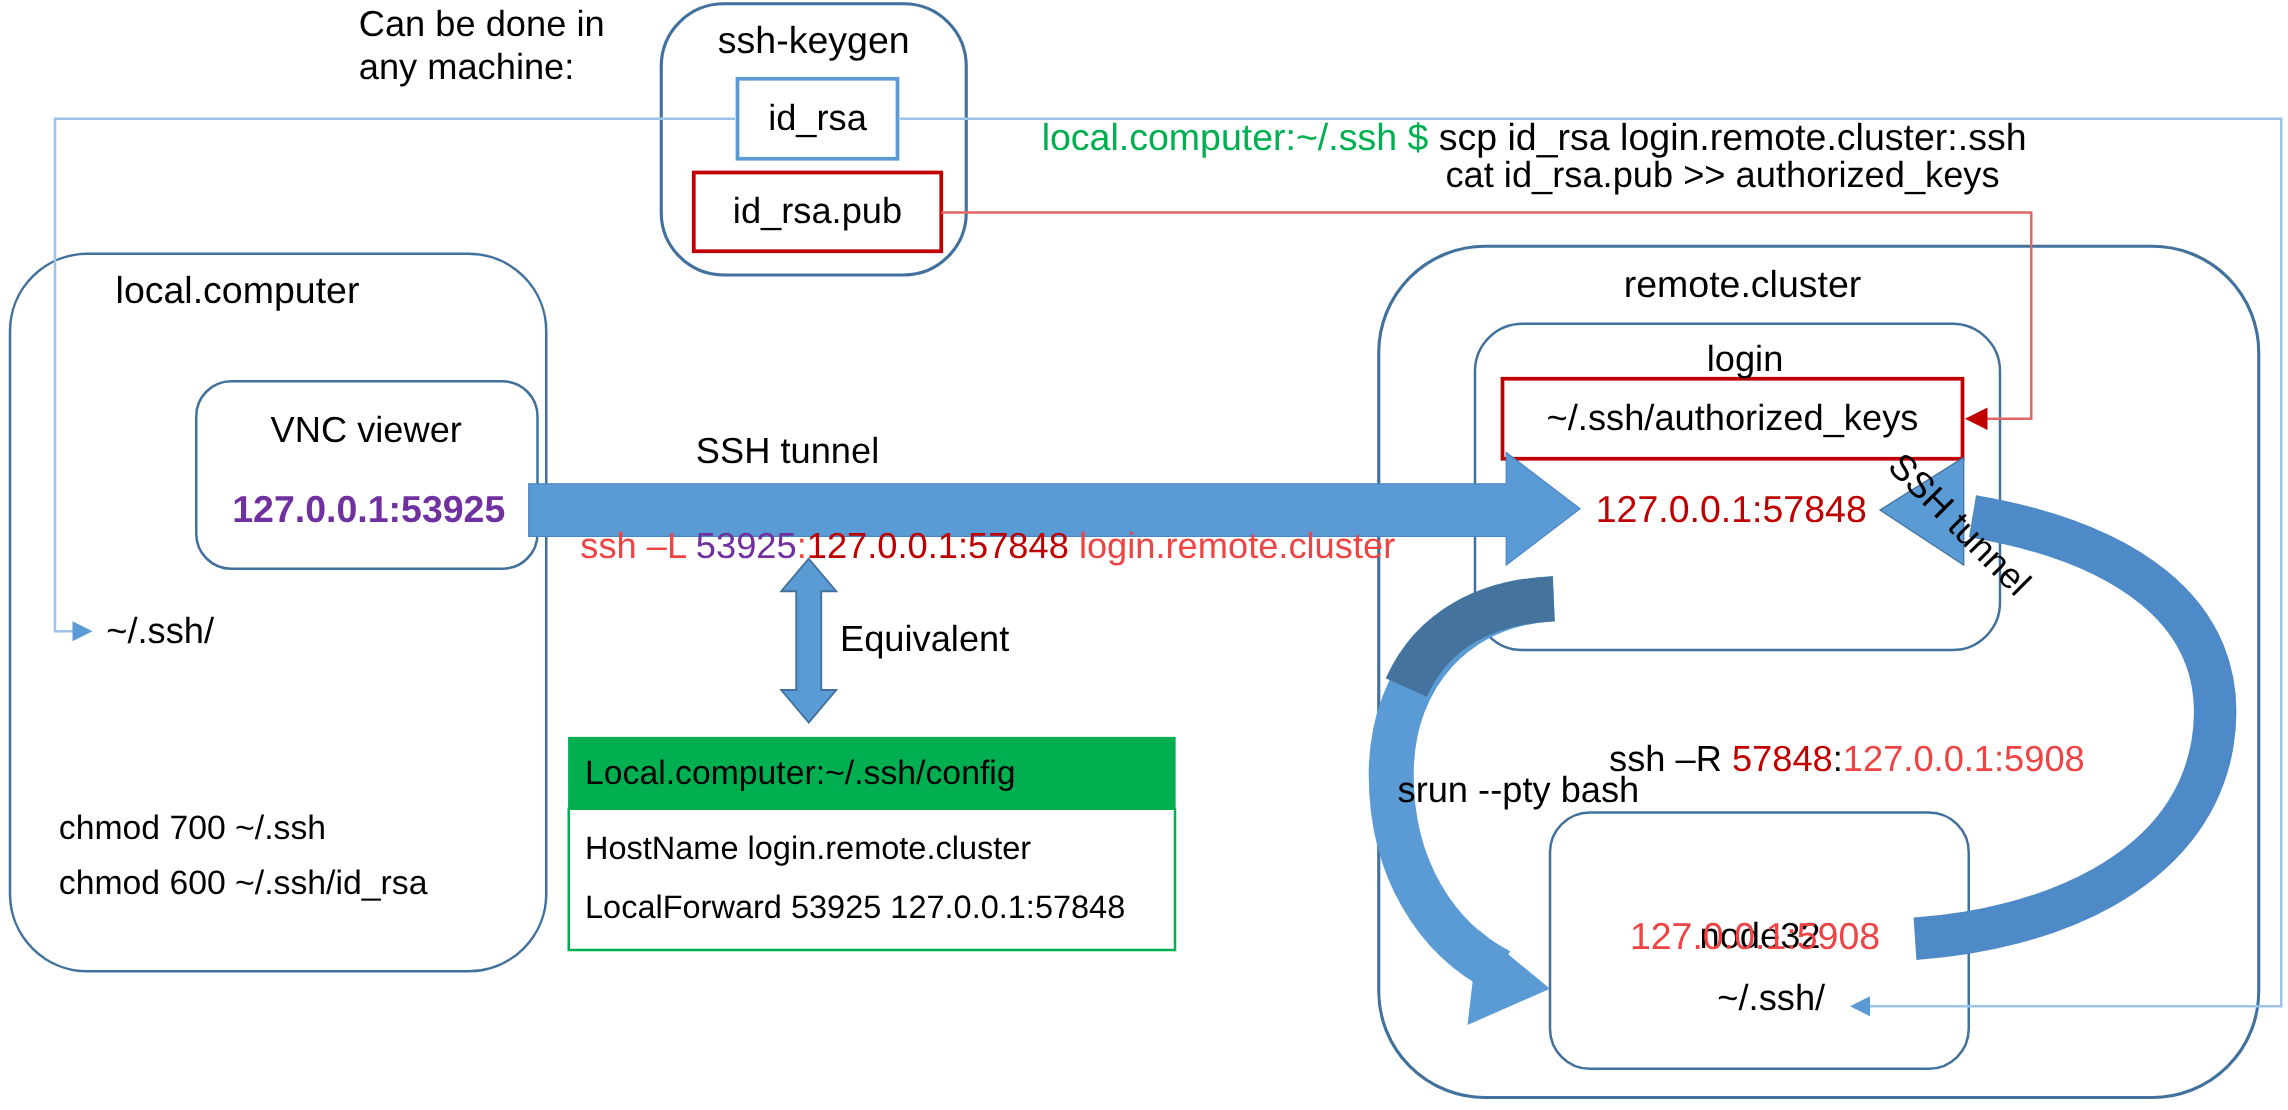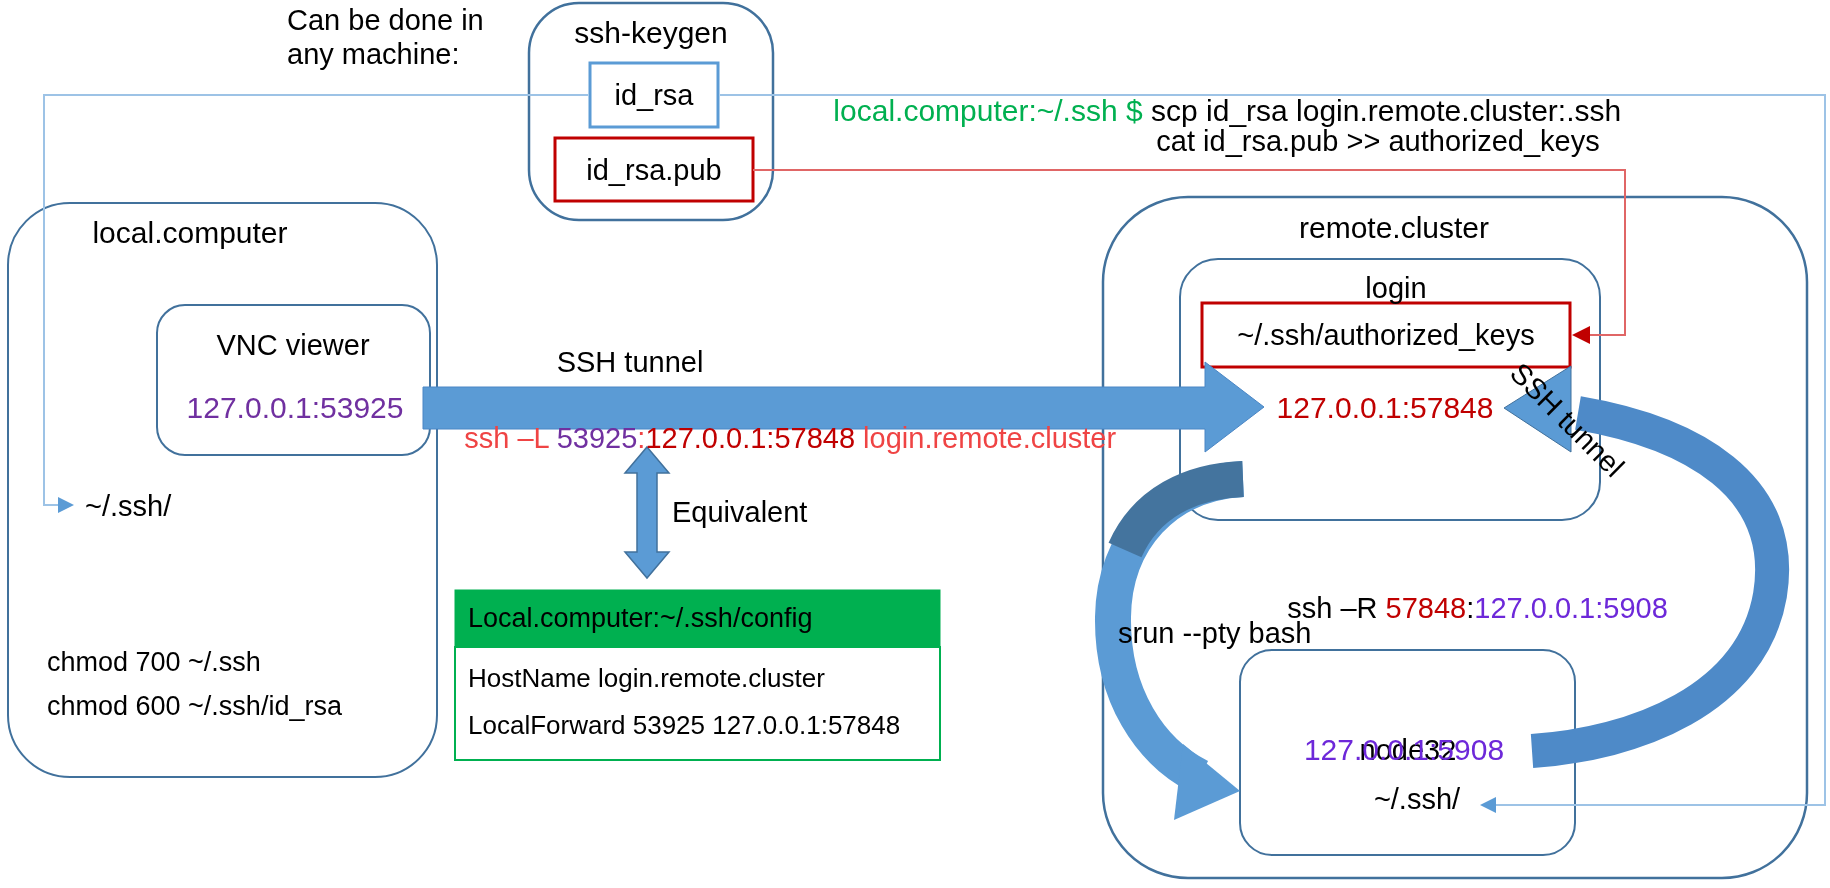--- a/index.html
+++ b/index.html
@@ -12,21 +12,21 @@
   .t{position:absolute;white-space:pre;line-height:1.05;}
   .c{transform:translate(-50%,-50%);}
   .vc{transform:translate(0,-50%);}
   .f26{font-size:26px;}
   .f27{font-size:27px;}
   .f29{font-size:29px;}
   .f30{font-size:30px;}
   .green{color:#00B050;margin-top:37px;}
   .purple{color:#7030A0;}
   .red{color:#C00000;}
-  .olive{color:#6d28d9;}
+  .olive{color:#ef4444;}
   .white{color:#ef4444;}
   .rot{transform:translate(-50%,-50%) rotate(45deg);}
 </style>
 </head>
 <body>
 
 <div class="stage">
 
   <svg class="shapes" width="1830" height="888" viewBox="0 0 1830 888">
 
@@ -73,21 +73,21 @@
   </div>
 
   <div class="t f29 c" style="left:1358px;top:141px;margin-left:20px;">cat id_rsa.pub &gt;&gt; authorized_keys</div>
 
   <div class="t f30 c" style="left:651px;top:33px;">ssh-keygen</div>
   <div class="t f29 c" style="left:654px;top:95px;">id_rsa</div>
   <div class="t f29 c" style="left:654px;top:170px;">id_rsa.pub</div>
 
   <div class="t f30 c" style="left:190px;top:233px;text-align:right;">local.computer</div>
   <div class="t f29 c" style="left:293px;top:345px;">VNC viewer</div>
-  <div class="t f30 c purple" style="left:295px;top:408px;">127.0.0.1:53925</div>
+  <div class="t f30 c purple" style="left:295px;top:408px;font-weight:bold;">127.0.0.1:53925</div>
   <div class="t f29 vc" style="left:85px;top:506px;">~/.ssh/</div>
   <div class="t f27 vc" style="left:47px;top:662px;">chmod 700 ~/.ssh</div>
   <div class="t f27 vc" style="left:47px;top:706px;">chmod 600 ~/.ssh/id_rsa</div>
 
   <div class="t f29 c" style="left:630px;top:362px;">SSH tunnel</div>
 
   <div class="t f29" style="left:432px;top:408px;">
     <span class="vc" style="display:inline-block;"><span class="white">ssh –L </span><span class="purple">53925</span><span class="white">:</span><span class="red">127.0.0.1:57848</span><span class="white"> login.remote.cluster</span></span>
   </div>
 

